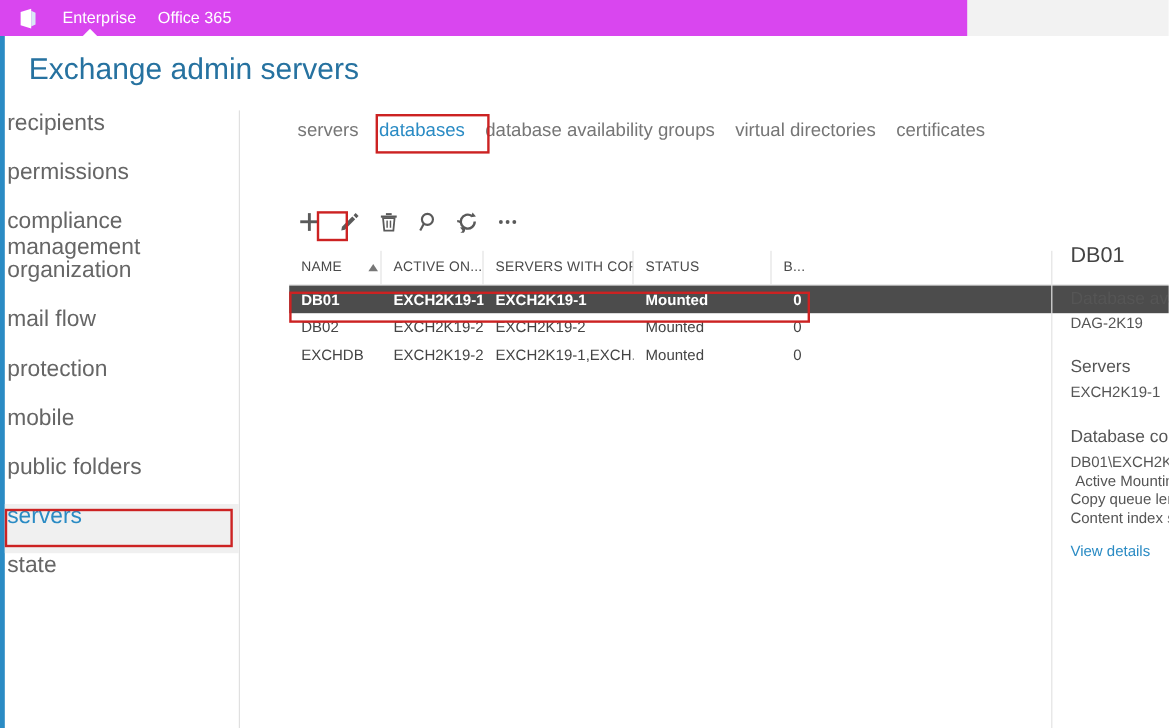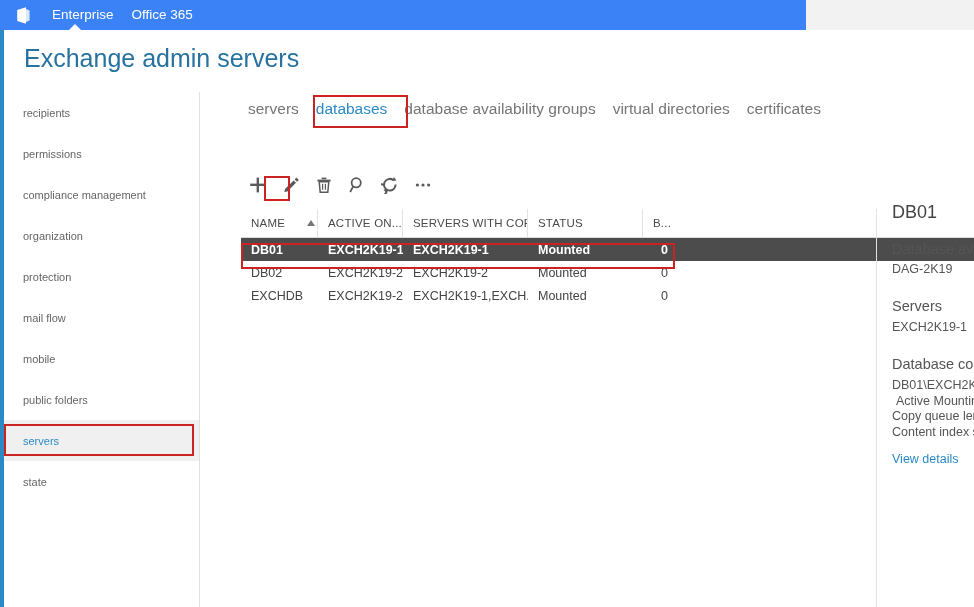--- a/index.html
+++ b/index.html
@@ -20,21 +20,21 @@
   .suitebar {
     position: absolute;
     left: 0; top: 0;
     width: 974px; height: 30px;
     background: #f2f2f2;
     display: flex;
     align-items: stretch;
   }
   .suitebar-left {
     width: 806px;
-    background: #3b82f6;
+    background: #d946ef;
     display: flex;
     align-items: center;
     position: relative;
   }
   .office-logo {
     width: 30px;
     margin-left: 8px;
     display: flex;
     align-items: center;
     justify-content: center;
@@ -111,23 +111,22 @@
     position: absolute;
     left: 4px; top: 92px;
     width: 196px; height: 515px;
     border-right: 1px solid #e0e0e0;
     box-sizing: border-box;
   }
   .nav-item {
     position: relative;
     height: 41px;
     display: flex;
-    align-items: center;
-    padding-left: 19px;
-    font-size: 11px;
+    padding-left: 2px;
+    font-size: 19px;
     color: #666666;
     cursor: pointer;
     box-sizing: border-box;
   }
   .nav-item.selected {
     background: #f0f0f0;
     color: #2a8bc4;
   }
   .annot-box {
     position: absolute;
@@ -324,24 +323,24 @@
   <div class="nav-item">
     <span>permissions</span>
   </div>
   <div class="nav-item">
     <span>compliance management</span>
   </div>
   <div class="nav-item">
     <span>organization</span>
   </div>
   <div class="nav-item">
+    <span>mail flow</span>
+  </div>
+  <div class="nav-item">
     <span>protection</span>
-  </div>
-  <div class="nav-item">
-    <span>mail flow</span>
   </div>
   <div class="nav-item">
     <span>mobile</span>
   </div>
   <div class="nav-item">
     <span>public folders</span>
   </div>
   <div class="nav-item selected">
     <span>servers</span>
   </div>

